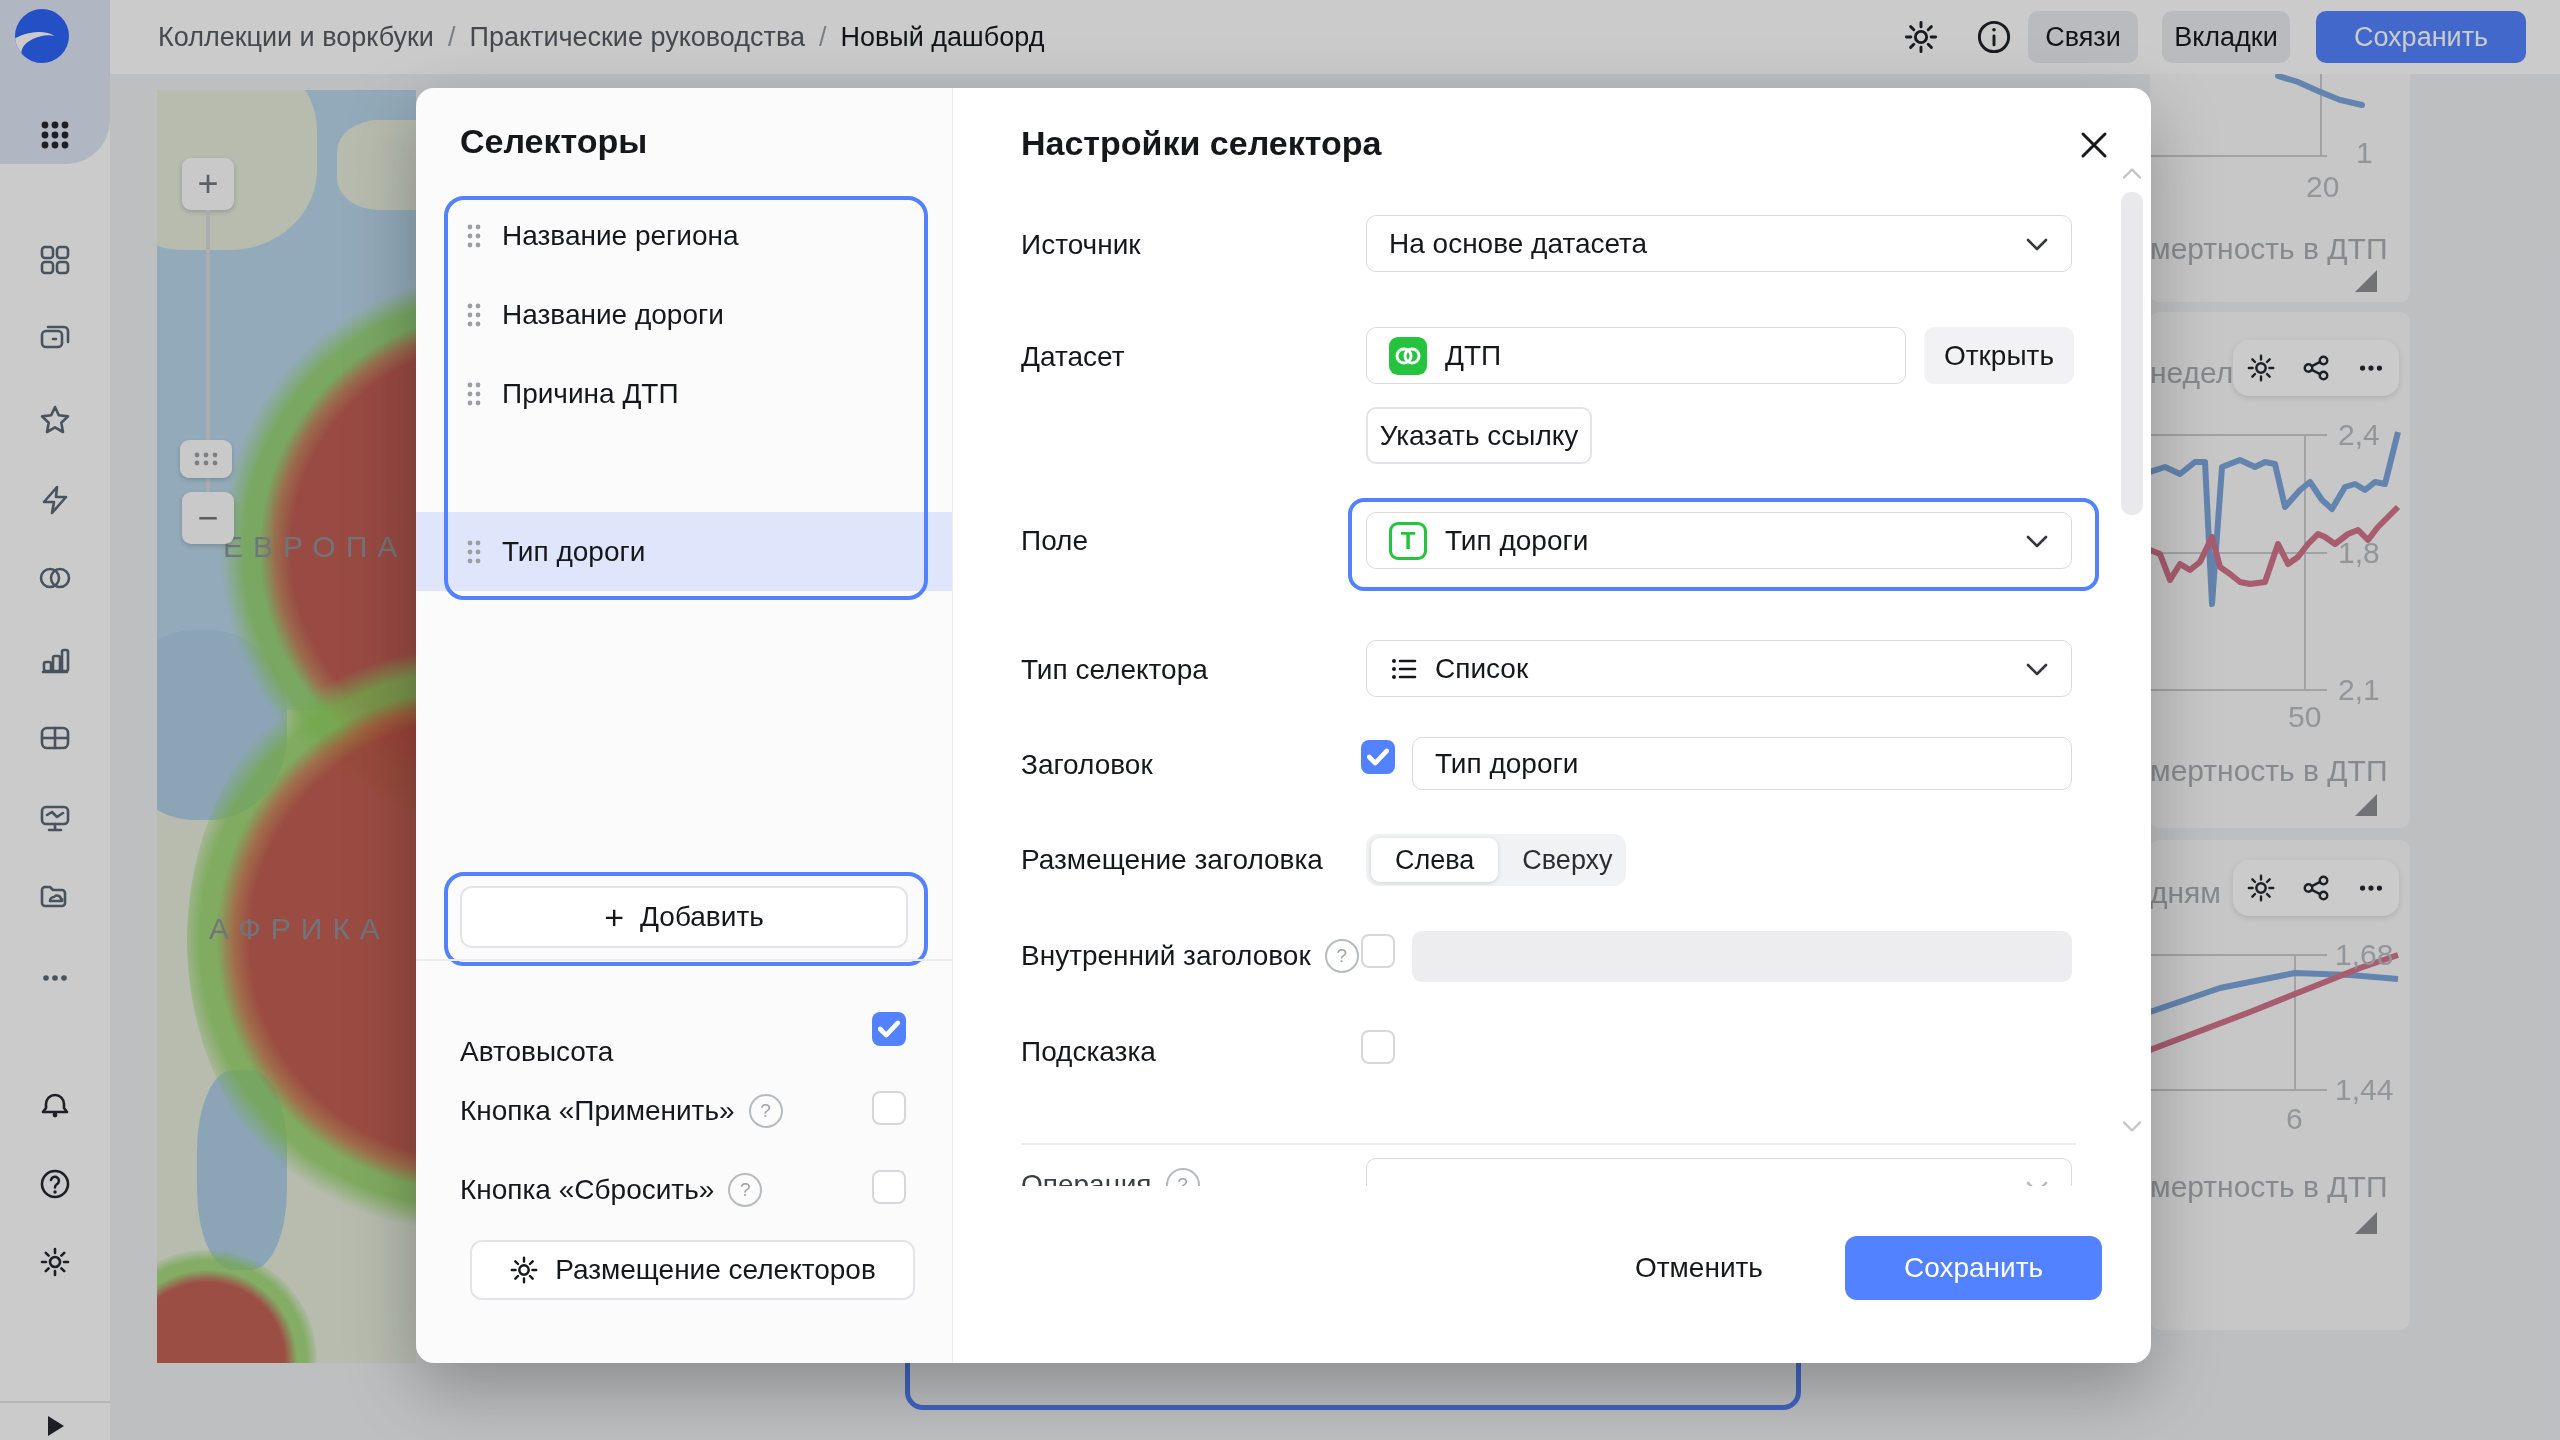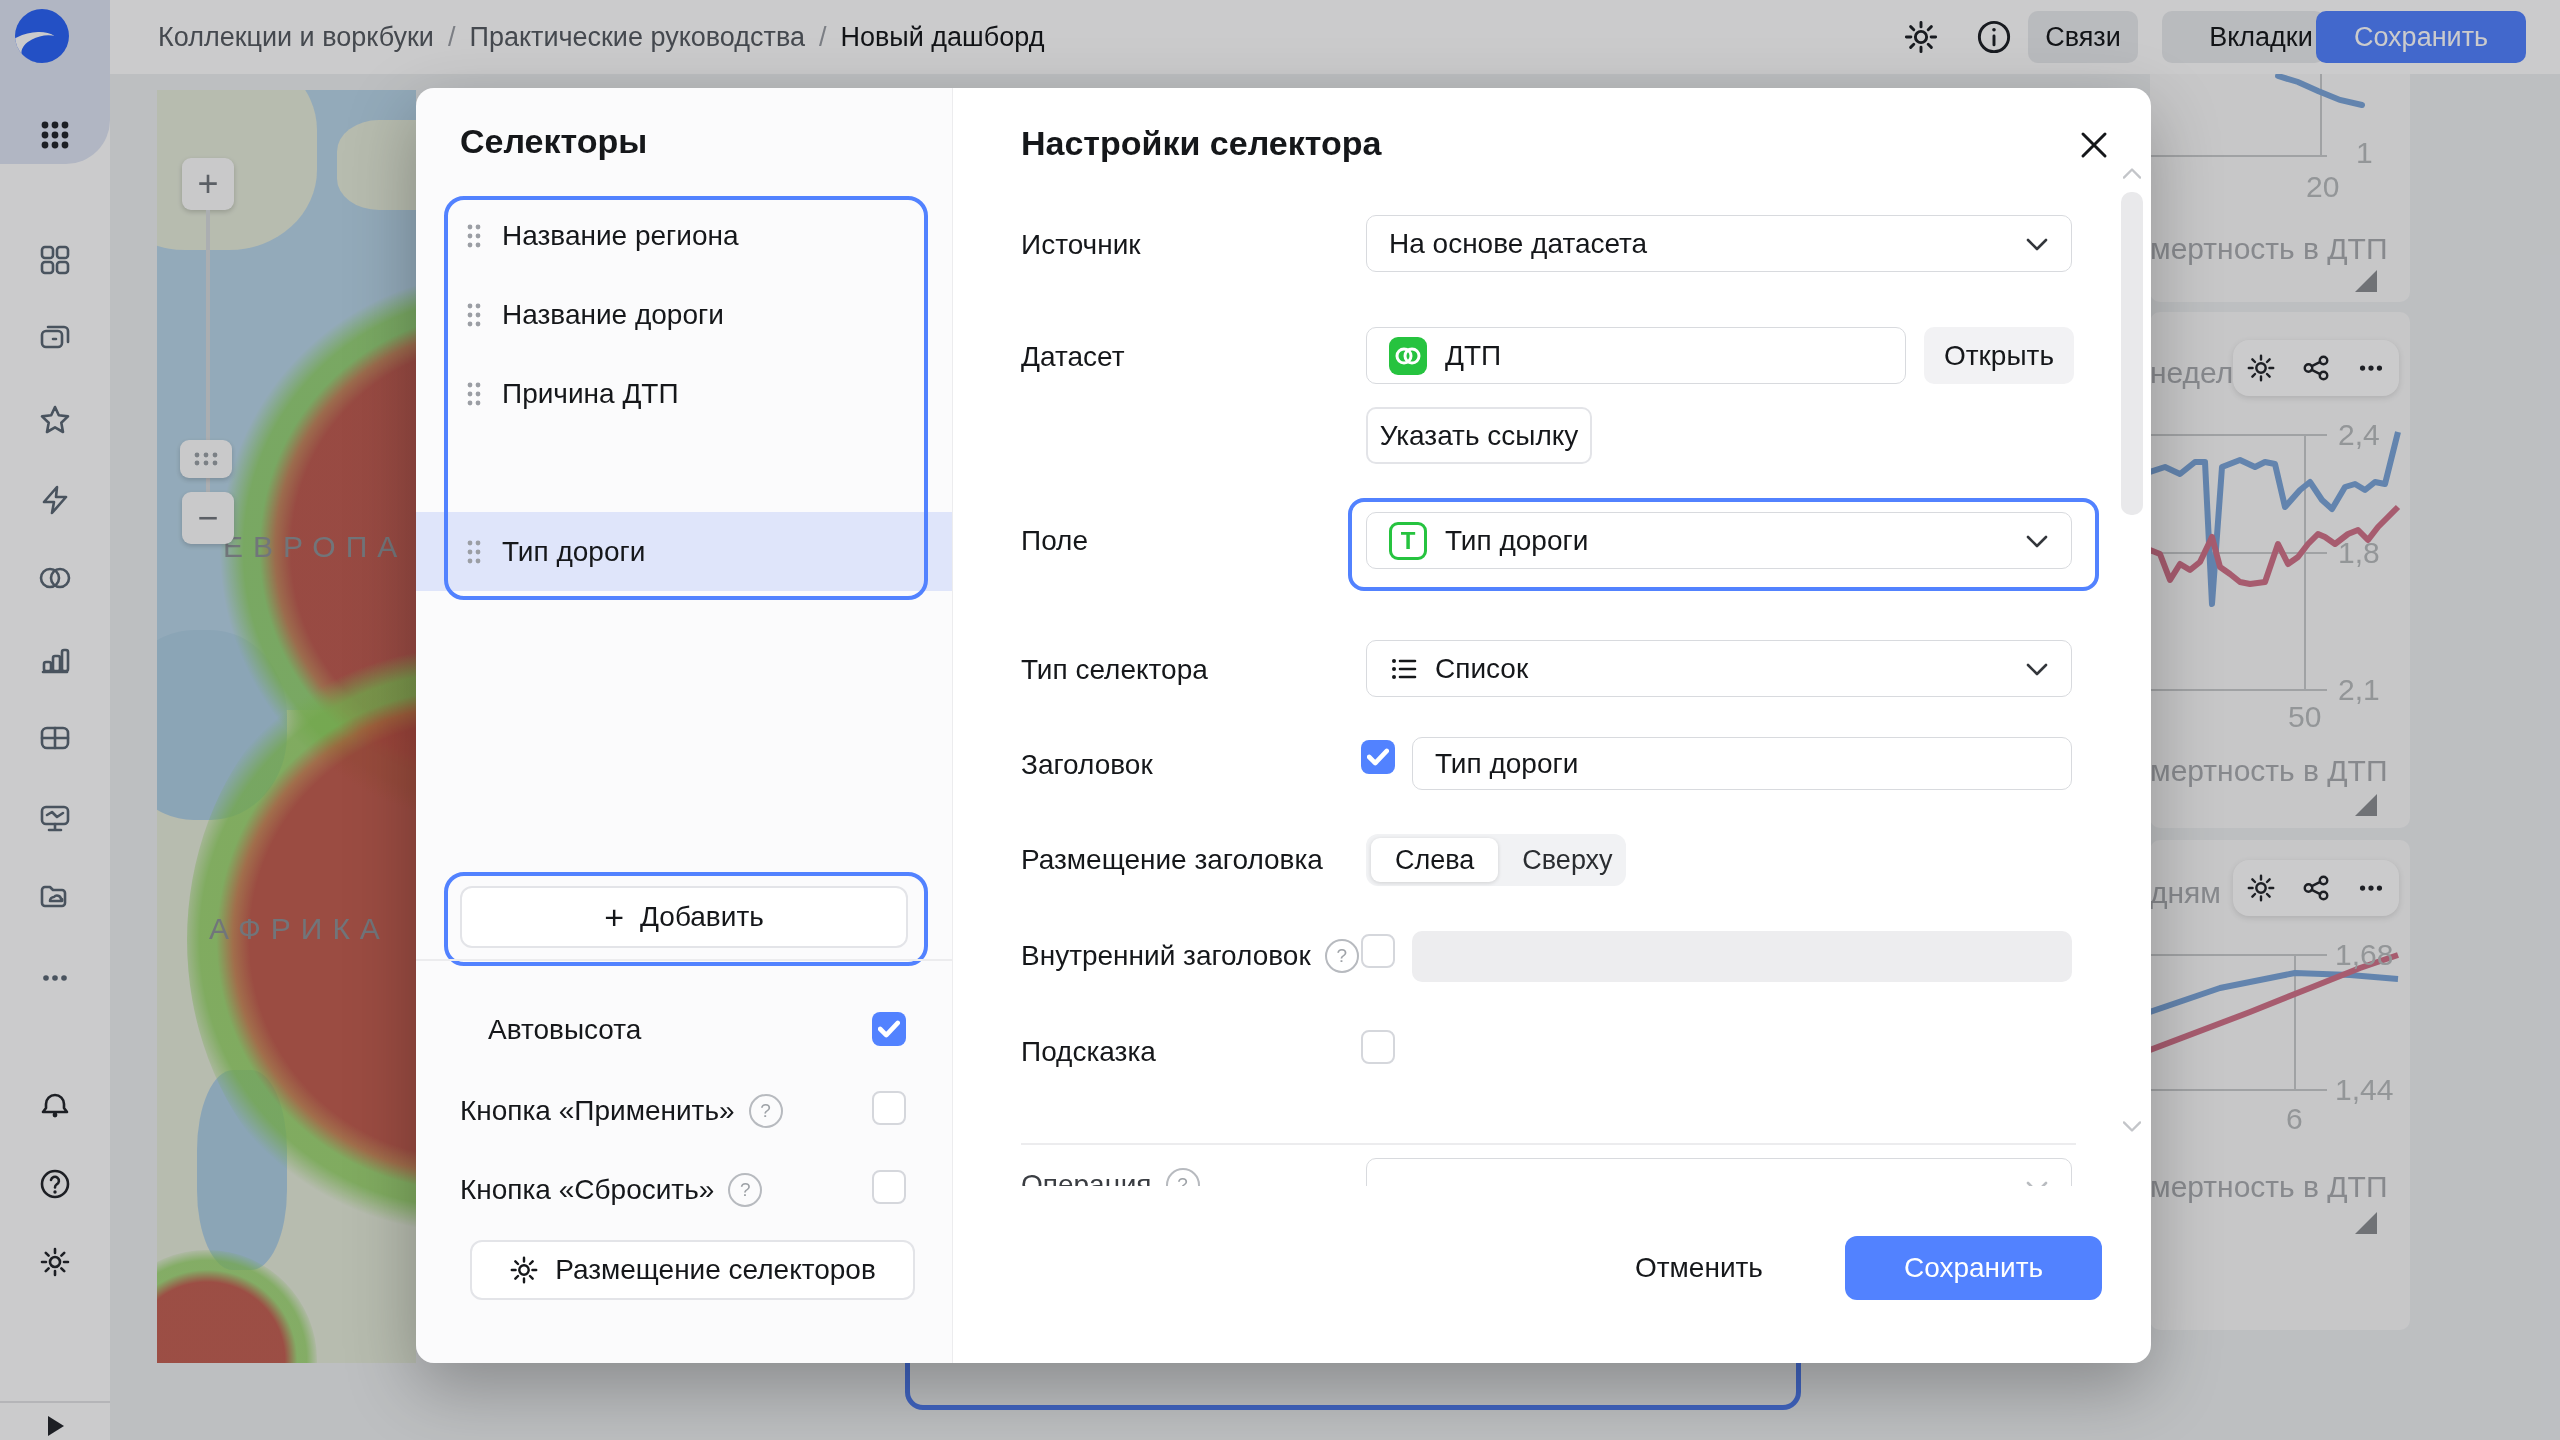--- a/index.html
+++ b/index.html
@@ -341,21 +341,21 @@
       <span class="sep">/</span>
       <span class="last">Новый дашборд</span>
     </div>
     <svg class="abs tb-icon" style="left:1903px;" viewBox="-16 -16 32 32">
         <use href="#i-gear"></use>
       </svg>
     <svg class="abs tb-icon" style="left:1976px;" viewBox="-16 -16 32 32">
         <use href="#i-info"></use>
       </svg>
     <div class="abs tb-btn" style="left:2028px;width:110px;">Связи</div>
-    <div class="abs tb-btn" style="left:2162px;width:128px;padding-left:35px;">Вкладки</div>
+    <div class="abs tb-btn" style="left:2162px;width:128px;">Вкладки</div>
     <div class="abs tb-btn primary" style="left:2316px;width:210px;">Сохранить</div>
   </div>
 
   <div id="sidebar" class="abs">
     <div id="side-blob" class="abs"></div>
     <div id="logo" class="abs"></div>
     <svg class="abs side-ic dark" style="top:117px;" viewBox="-18 -18 36 36">
         <use href="#i-grid9"></use>
       </svg>
     <svg class="abs side-ic" style="top:242px;" viewBox="-18 -18 36 36">
@@ -440,21 +440,21 @@
       <div id="sel-list-ring" class="abs"></div>
 
       <div id="add-ring" class="abs"></div>
       <div id="add-btn" class="abs">
         <span style="font-size:34px;line-height:0;">+</span>
         <span>Добавить</span>
       </div>
 
       <div id="panel-div" class="abs"></div>
 
-      <div class="abs opt-label" style="top:926px;margin-left:28px;">
+      <div class="abs opt-label" style="top:948px;">
         <span>Автовысота</span>
       </div>
       <div class="abs cbx on" style="left:456px;top:924px;">
         <svg width="22" height="18" viewBox="-10 -8 20 16">
             <use href="#i-check"></use>
           </svg>
       </div>
 
       <div class="abs opt-label" style="top:1006px;">
         <span>Кнопка «Применить»</span>

